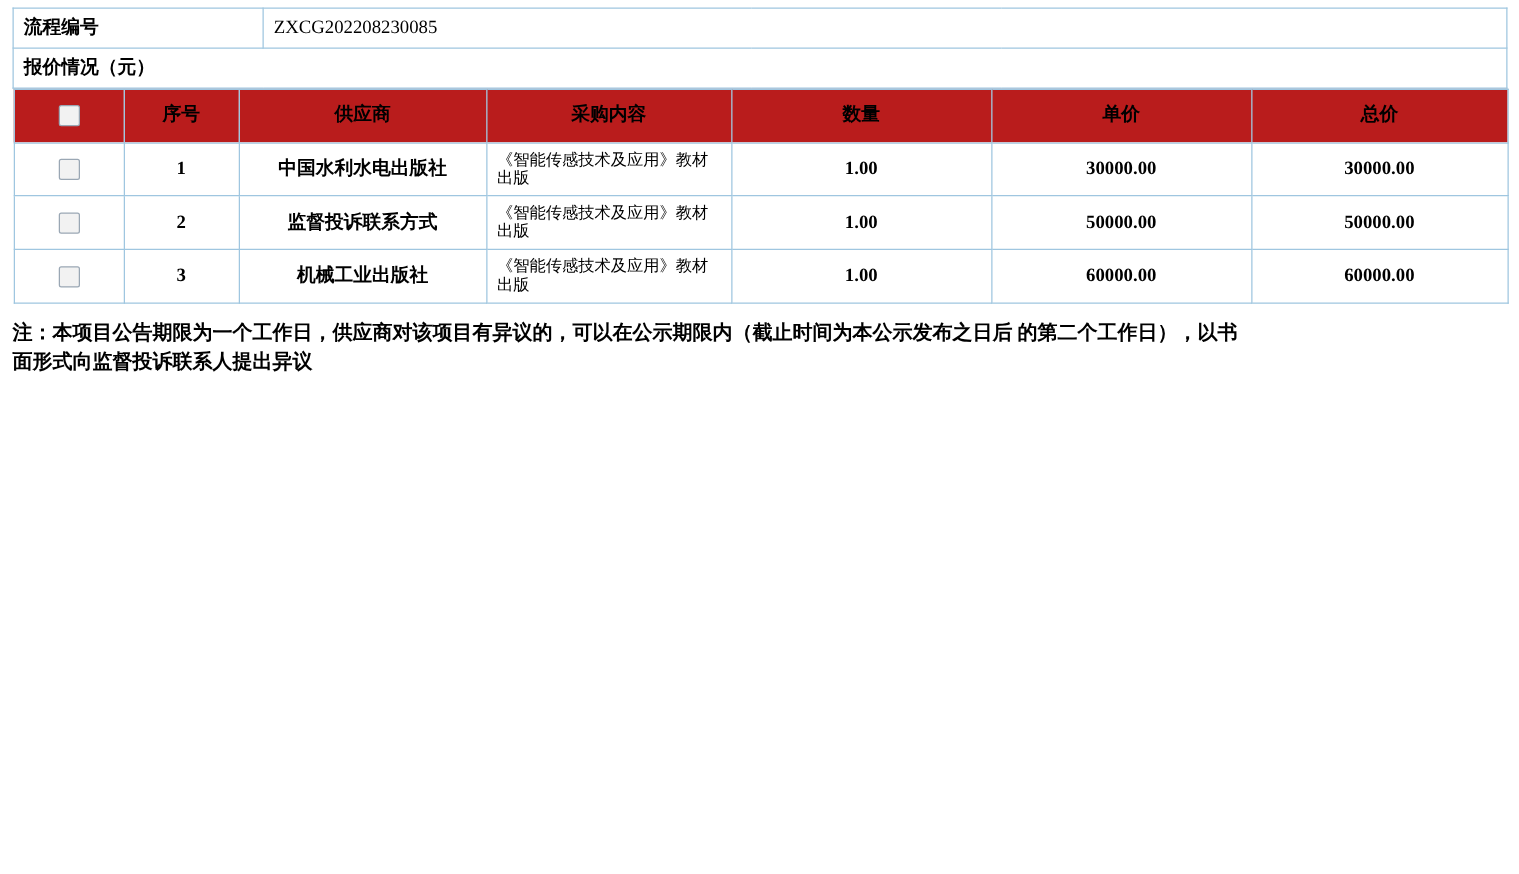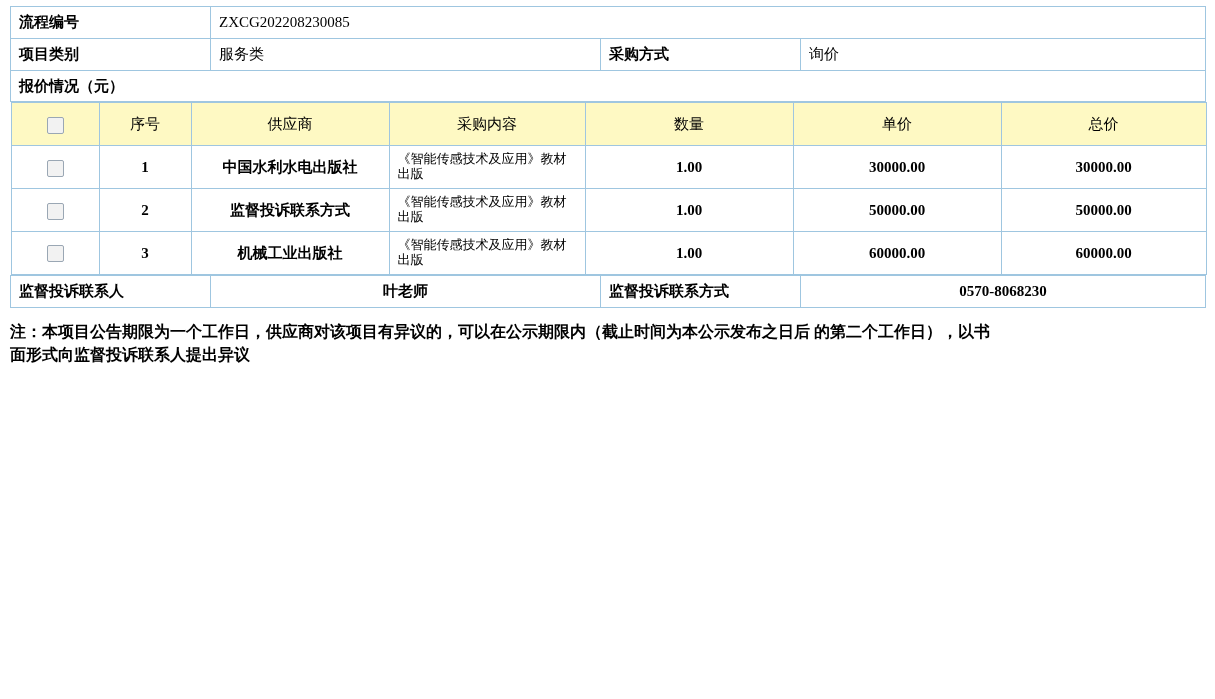--- a/index.html
+++ b/index.html
@@ -60,22 +60,22 @@
     width: 100%;
     table-layout: fixed;
   }
   table.quotes th, table.quotes td {
     border: 1px solid #9fc6e0;
     font-size: 15px;
     padding: 6px 8px;
     vertical-align: middle;
   }
   table.quotes th {
-    background: #fef9c3;
-    font-weight: normal;
+    background: #b91c1c;
+    font-weight: bold;
     height: 30px;
   }
   table.quotes td.num,
   table.quotes td.supplier {
     text-align: center;
     font-weight: bold;
   }
   table.quotes td.content {
     font-size: 13px;
     line-height: 1.15;
@@ -117,26 +117,20 @@
     <colgroup>
       <col style="width:200px">
       <col style="width:390px">
       <col style="width:200px">
       <col style="width:405px">
     </colgroup>
     <tbody>
       <tr>
         <td class="lbl">流程编号</td>
         <td class="val" colspan="3">ZXCG202208230085</td>
-      </tr>
-      <tr>
-        <td class="lbl">项目类别</td>
-        <td class="val">服务类</td>
-        <td class="lbl">采购方式</td>
-        <td class="val">询价</td>
       </tr>
       <tr>
         <td class="section-title" colspan="4">报价情况（元）</td>
       </tr>
       <tr>
         <td class="cellpad-0" colspan="4">
           <table class="quotes">
             <colgroup>
               <col style="width:88px">
               <col style="width:92px">
@@ -190,24 +184,18 @@
                 <td class="supplier">机械工业出版社</td>
                 <td class="content">《智能传感技术及应用》教材出版</td>
                 <td class="figure">1.00</td>
                 <td class="figure">60000.00</td>
                 <td class="figure">60000.00</td>
               </tr>
             </tbody>
           </table>
         </td>
       </tr>
-      <tr>
-        <td class="lbl">监督投诉联系人</td>
-        <td class="val bold center">叶老师</td>
-        <td class="lbl">监督投诉联系方式</td>
-        <td class="val bold center">0570-8068230</td>
-      </tr>
     </tbody>
   </table>
 
   <div class="note">注：本项目公告期限为一个工作日，供应商对该项目有异议的，可以在公示期限内（截止时间为本公示发布之日后 的第二个工作日），以书面形式向监督投诉联系人提出异议</div>
 
 </div>
 
 </body></html>

